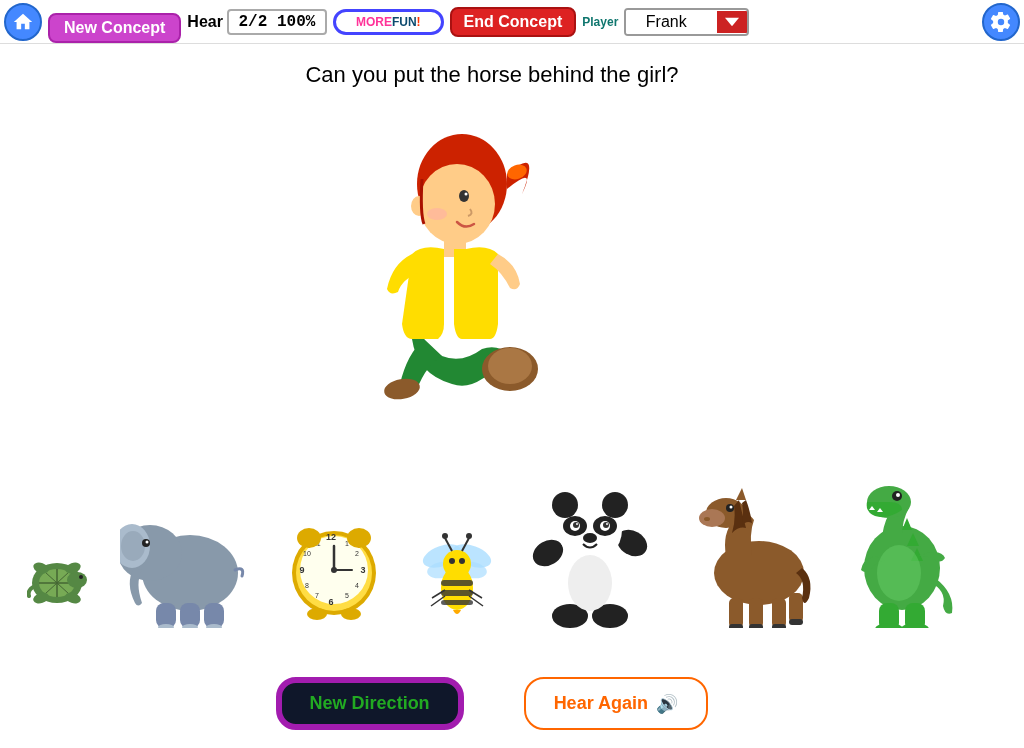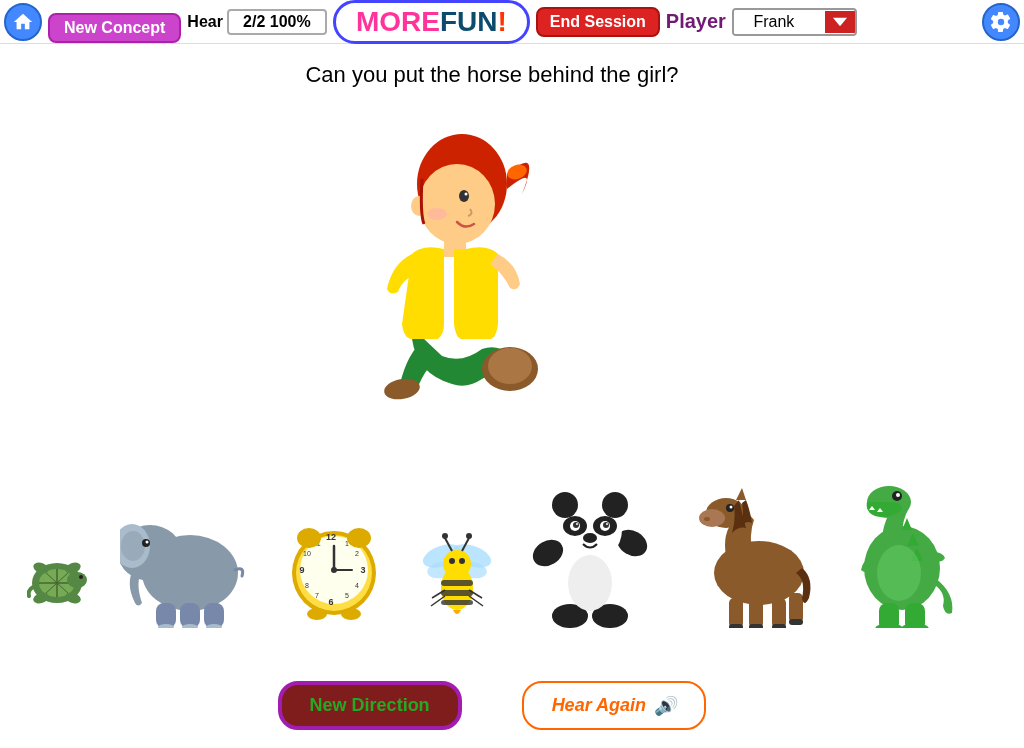--- a/index.html
+++ b/index.html
@@ -58,27 +58,28 @@
     }
     #score-value {
       border: 2px solid #aaa;
       border-radius: 4px;
       padding: 2px 8px;
       font-size: 16px;
       font-weight: bold;
       background: white;
       min-width: 100px;
       text-align: center;
+      font-family: Liberation Mono, monospace;
     }
 
     #more-fun-badge {
       border: 3px solid #4444ff;
       border-radius: 30px;
       padding: 3px 20px;
-      font-size: 28px;
+      font-size: 12px;
       font-weight: bold;
       display: flex;
       gap: 0;
       align-items: center;
       flex-shrink: 0;
     }
     .mf-more { color: #ff3399; }
     .mf-fun { color: #0c4a6e; }
     .mf-excl { color: #ff3300; }
 
@@ -88,23 +89,23 @@
       border: 2px solid #aa1111;
       border-radius: 8px;
       padding: 4px 12px;
       font-size: 16px;
       font-weight: bold;
       cursor: pointer;
       white-space: nowrap;
     }
 
     #player-label {
-      font-size: 20px;
-      font-weight: bold;
-      color: #701a75;
+      font-size: 12px;
+      font-weight: bold;
+      color: #0f766e;
     }
 
     #player-select-container {
       display: flex;
       align-items: center;
       border: 2px solid #999;
       border-radius: 4px;
       overflow: hidden;
       gap: 11px;
     }
@@ -189,43 +190,42 @@
       position: absolute;
       bottom: 18px;
       left: 0;
       right: 0;
       display: flex;
       justify-content: center;
       gap: 60px;
     }
 
     #new-direction-btn {
-      background: #7f1d1d;
-      border: 4px solid #a21caf;
+      background: #0f172a;
+      border: 6px solid #a21caf;
       border-radius: 20px;
       padding: 10px 28px;
       font-size: 18px;
       font-weight: bold;
       color: #22aa22;
       cursor: pointer;
     }
 
     #hear-again-btn {
       background: white;
       border: 2px solid #ff6600;
       border-radius: 20px;
       padding: 10px 28px;
       font-size: 18px;
       font-weight: bold;
       color: #ff6600;
       cursor: pointer;
       display: flex;
       align-items: center;
       gap: 8px;
-      font-style: italic;
     }
 
     
     #girl-svg {
       width: 220px;
       height: 300px;
     }
   </style>
 </head>
 <body>
@@ -243,21 +243,21 @@
     <span id="score-label">Hear</span>
     <span id="score-value">2/2  100%</span>
   </div>
 
   <div id="more-fun-badge">
     <span class="mf-more">MORE </span>
     <span class="mf-fun">FUN </span>
     <span class="mf-excl">!</span>
   </div>
 
-  <button id="end-session-btn">End Session</button>
+  <button id="end-session-btn">End Concept</button>
 
   <span id="player-label">Player</span>
   <div id="player-select-container">
     <span id="player-name">Frank</span>
     <button id="player-dropdown-btn">
       <svg viewBox="0 0 10 6">
           <path d="M0 0l5 6 5-6z"></path>
         </svg>
     </button>
   </div>

